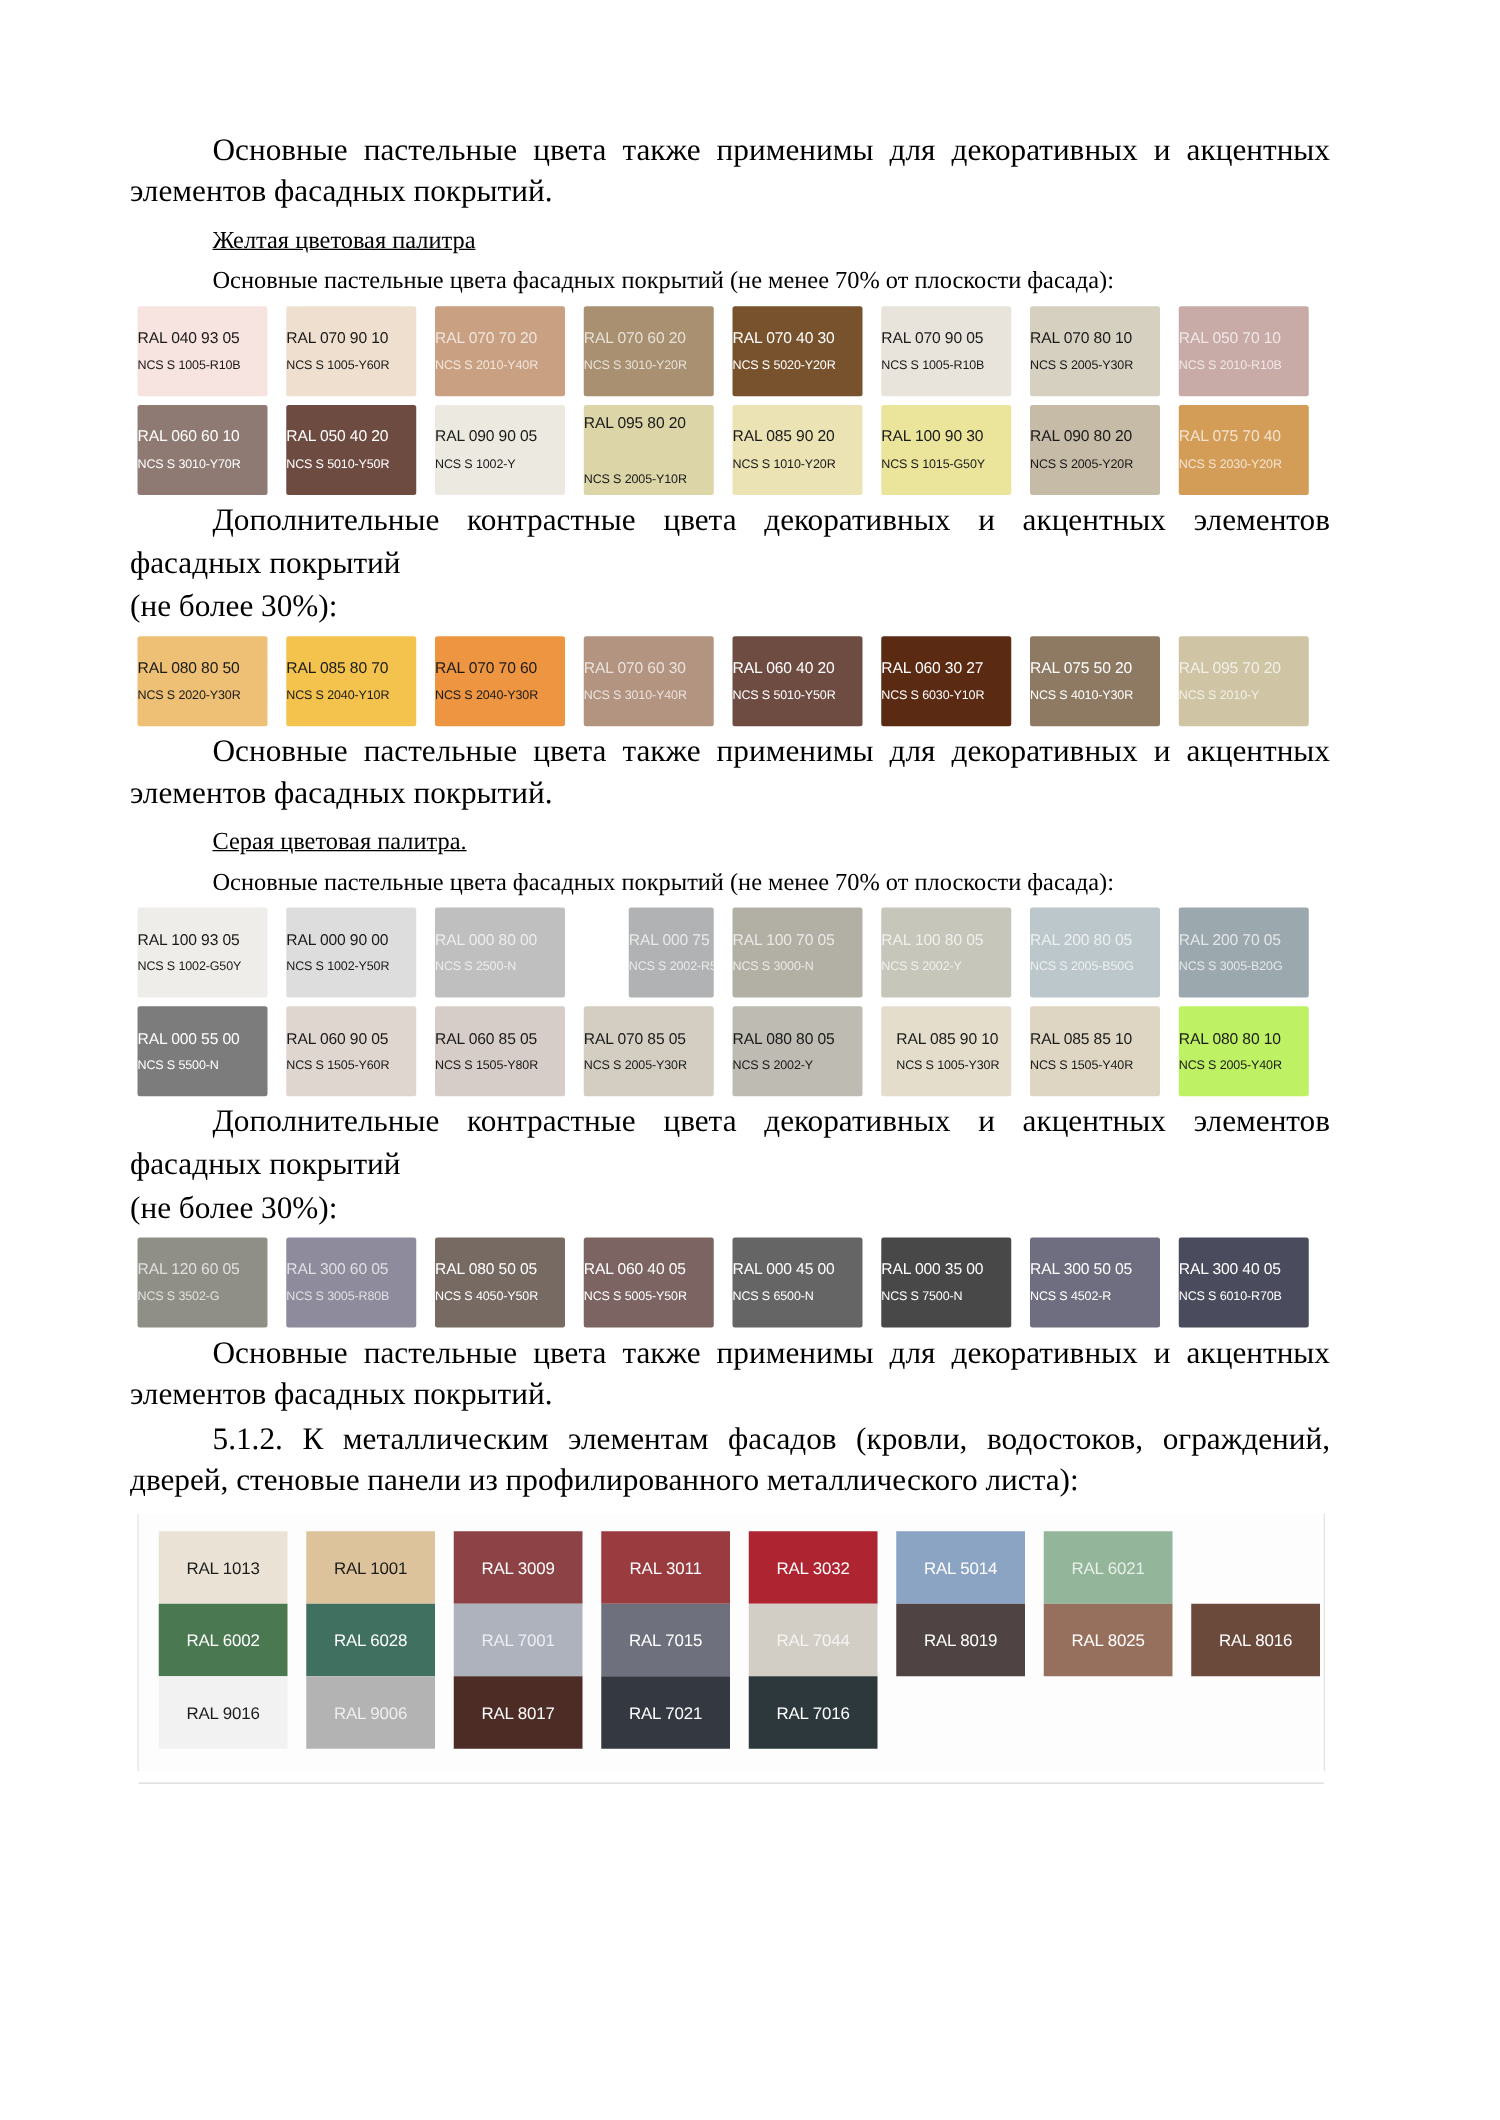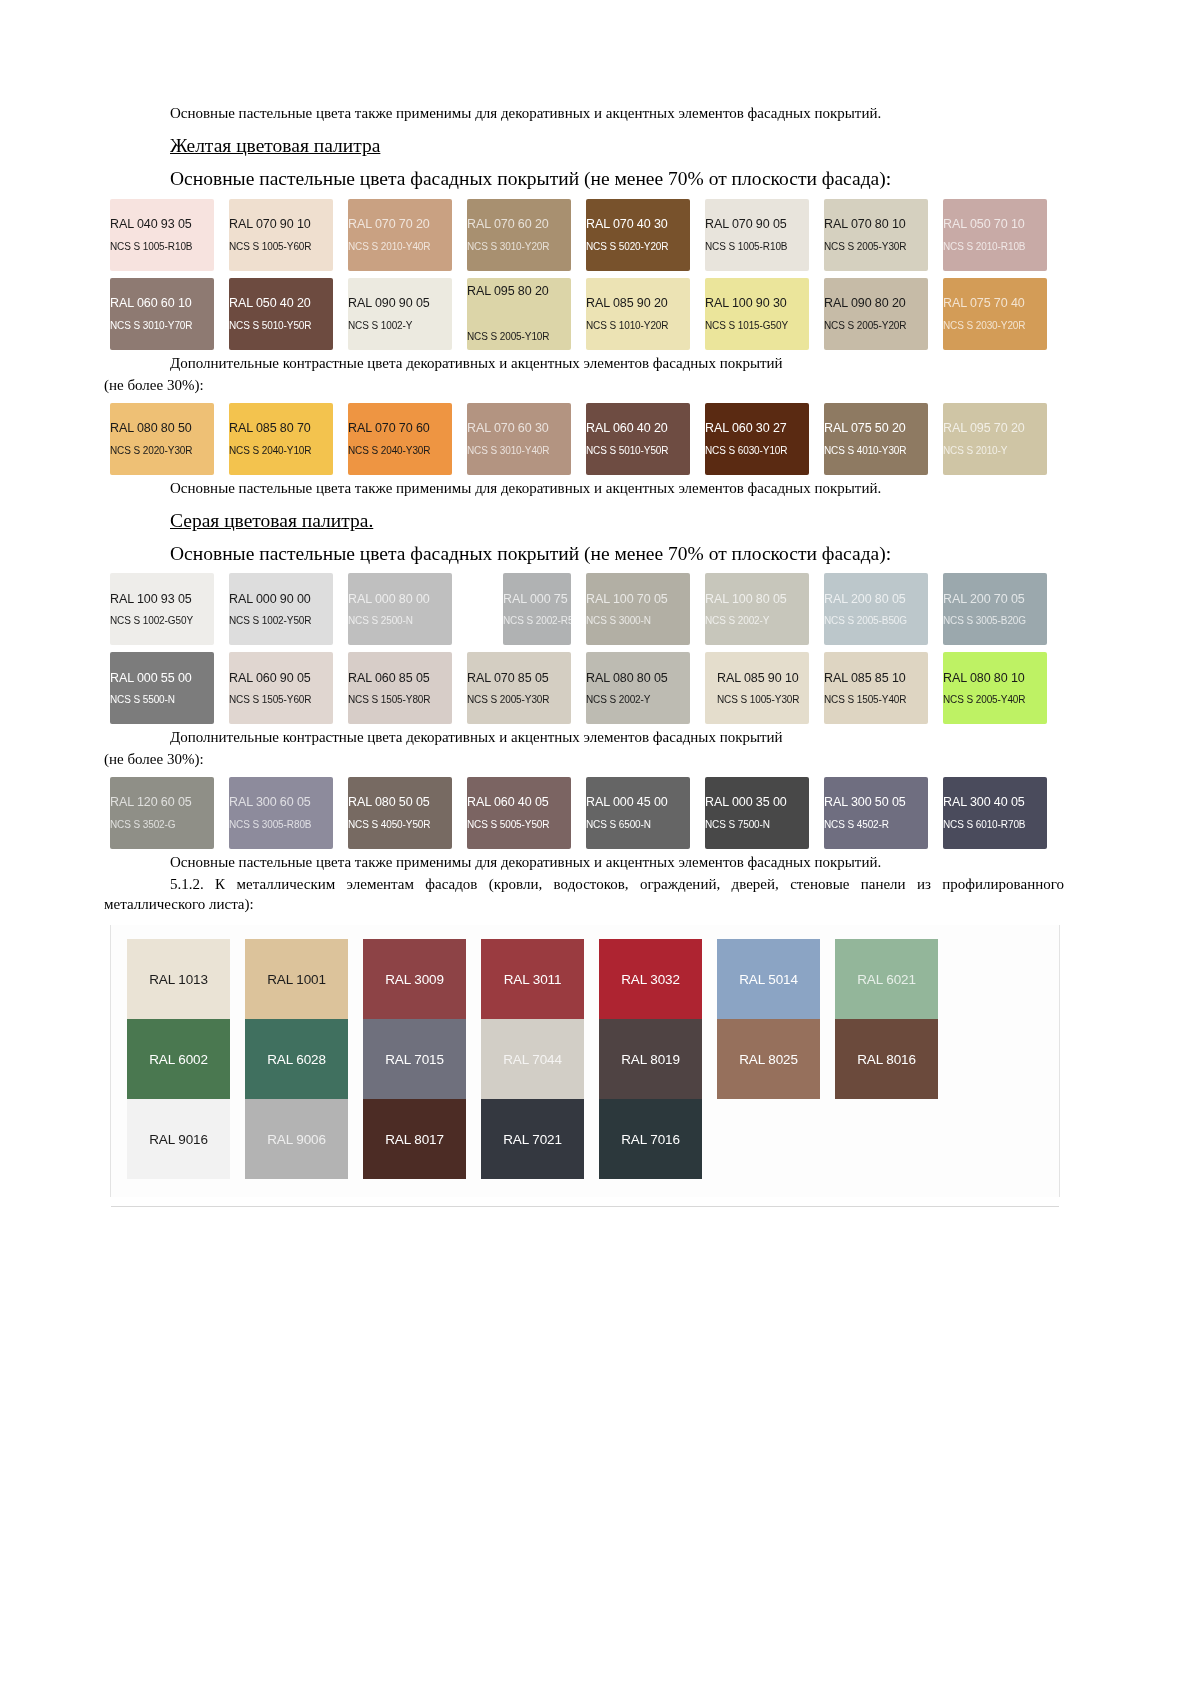--- a/index.html
+++ b/index.html
@@ -23,21 +23,21 @@
     box-sizing: border-box;
   }
   .content {
     position: absolute;
     left: 104px;
     top: 104px;
     width: 960px;
   }
 
   p.body-text {
-    font-size: 15px;
+    font-size: 25px;
     line-height: 1.33;
     text-align: justify;
     margin: 0 0 2px 0;
     text-indent: 66px;
     hyphens: none;
   }
   p.body-text.nojust { text-align: left; }
 
   .sub-head {
     font-size: 19.5px;
@@ -107,21 +107,21 @@
     position: relative;
   }
   .metal-grid {
     display: grid;
     grid-template-columns: repeat(8, 103px);
     column-gap: 15px;
     row-gap: 12px;
     margin-left: 16px;
   }
   .metal-swatch {
-    height: 80px;
+    height: 58px;
     display: flex;
     align-items: center;
     justify-content: center;
     font-family: "Liberation Sans", sans-serif;
     font-size: 13.5px;
     letter-spacing: -0.1px;
     box-sizing: border-box;
   }
   .metal-swatch.dark { color: #ffffff; }
   .metal-swatch.light { color: #1c1c1c; }
@@ -398,20 +398,23 @@
             <span>RAL 6021</span>
           </div>
         </div>
       <div class="metal-grid">
           <div class="metal-swatch dark" style="background: rgb(74, 120, 80);">
             <span>RAL 6002</span>
           </div>
           <div class="metal-swatch dark" style="background: rgb(64, 112, 95);">
             <span>RAL 6028</span>
           </div>
+          <div class="metal-swatch faint" style="background: rgb(173, 178, 189);">
+            <span>RAL 7001</span>
+          </div>
           <div class="metal-swatch dark" style="background: rgb(111, 112, 125);">
             <span>RAL 7015</span>
           </div>
           <div class="metal-swatch faint" style="background: rgb(210, 206, 198);">
             <span>RAL 7044</span>
           </div>
           <div class="metal-swatch dark" style="background: rgb(79, 67, 67);">
             <span>RAL 8019</span>
           </div>
           <div class="metal-swatch dark" style="background: rgb(150, 112, 92);">

